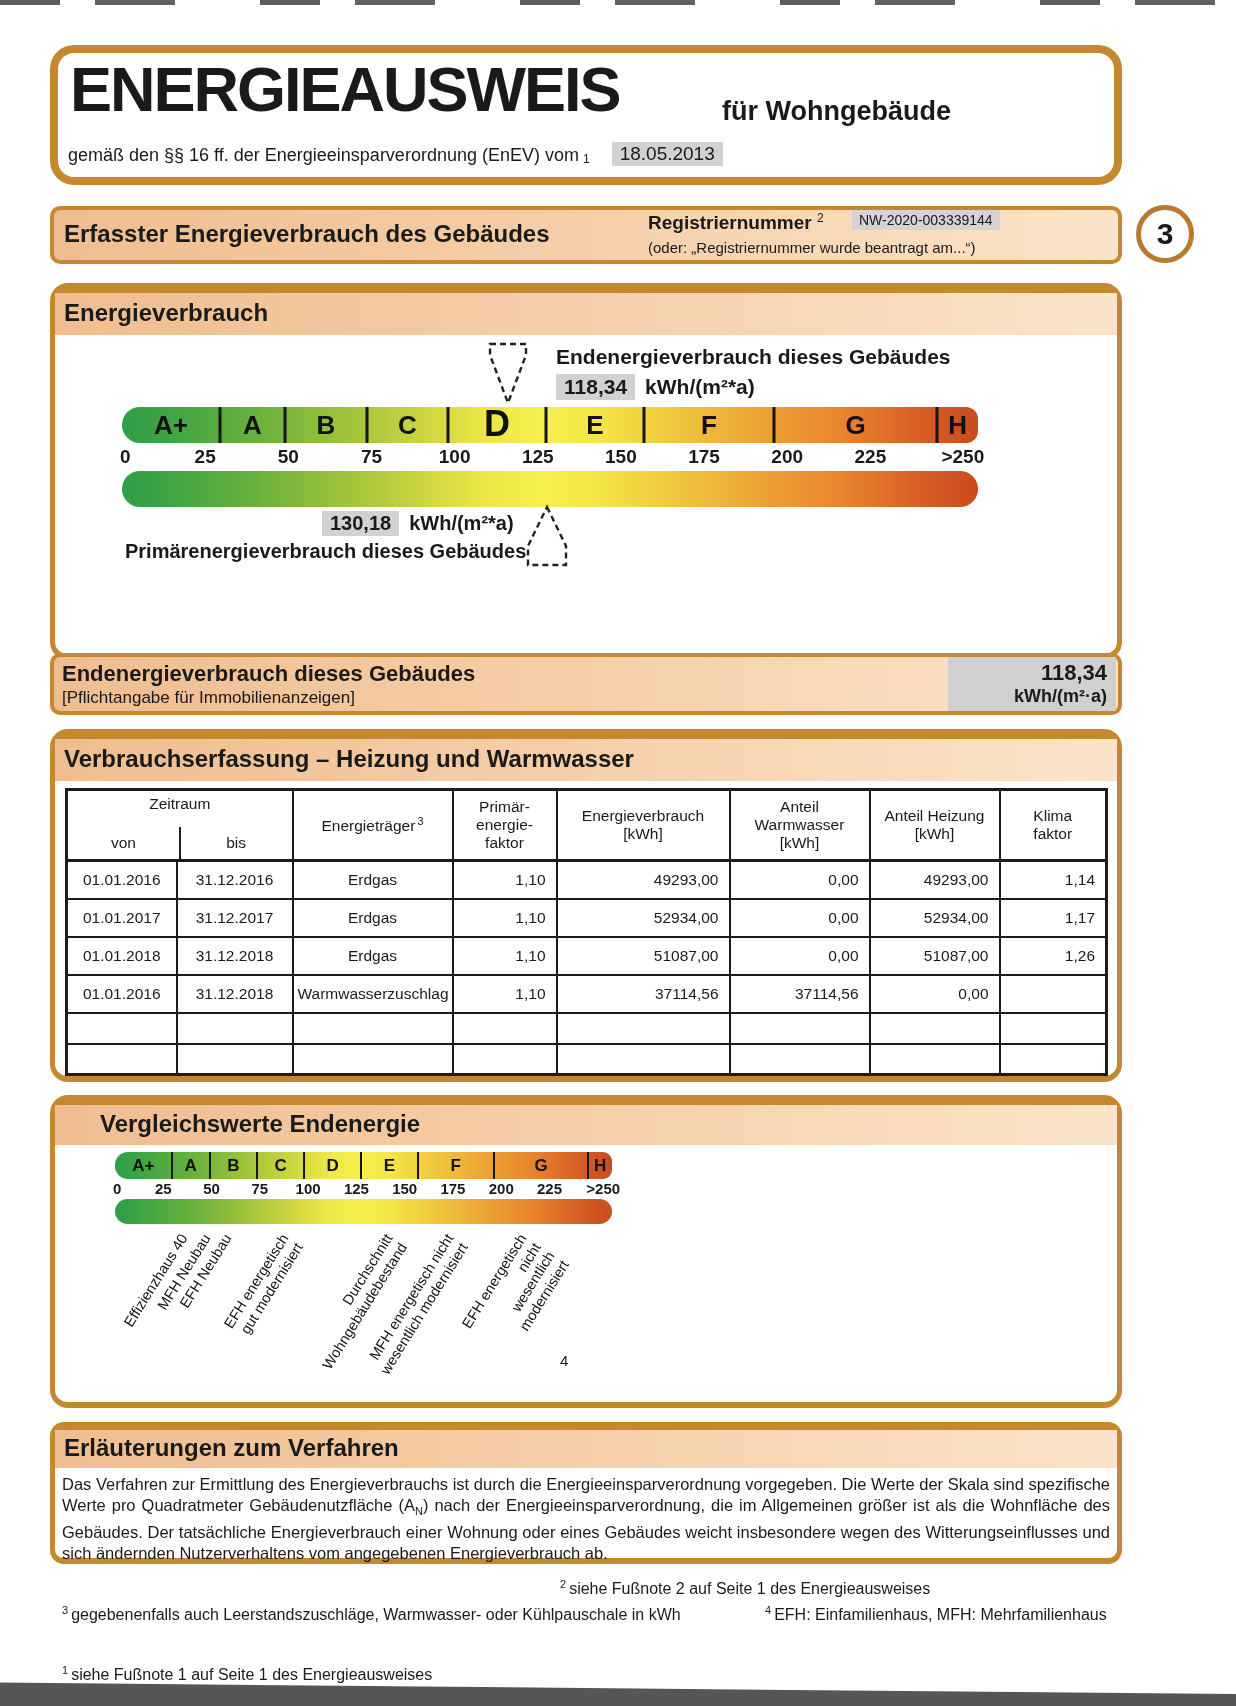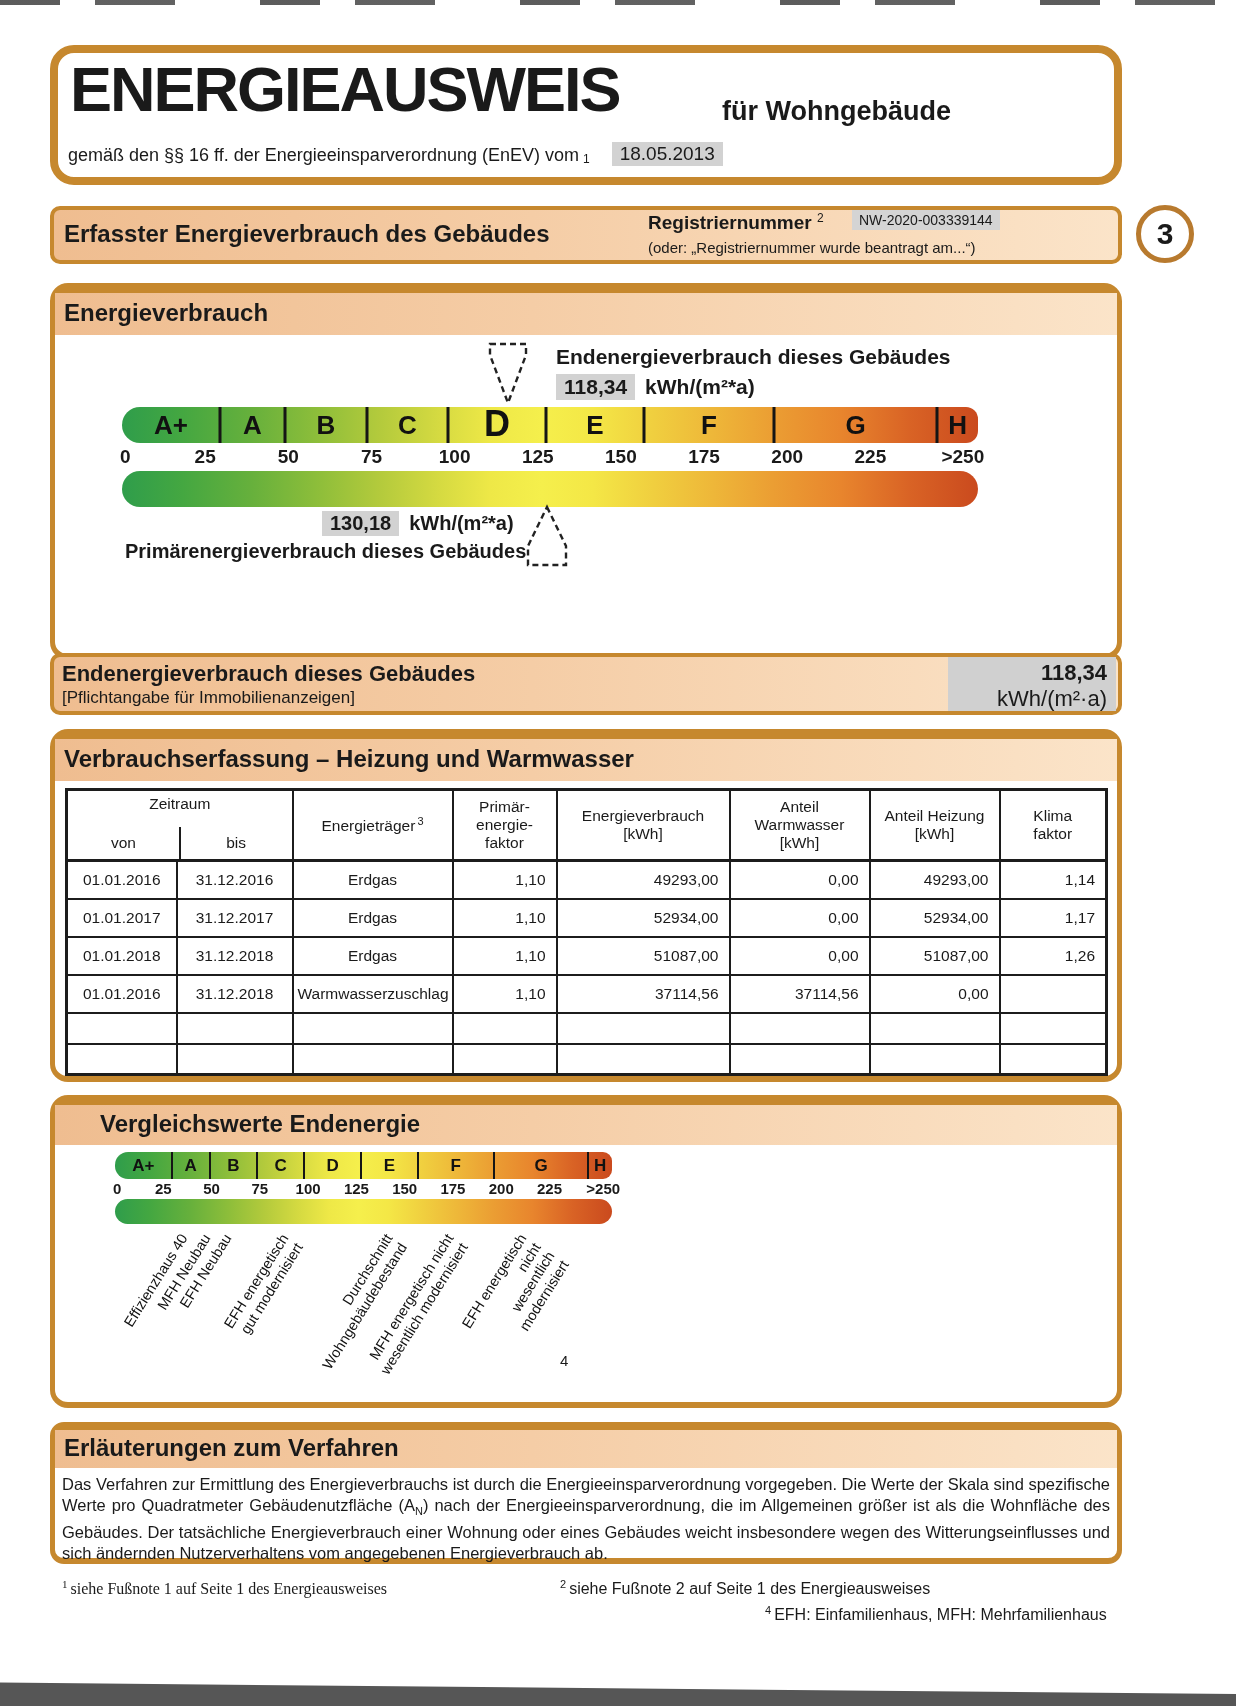--- a/index.html
+++ b/index.html
@@ -69,21 +69,21 @@
   .marker-label { font-size:21px; font-weight:bold; }
   .value-row { font-size:21px; font-weight:bold; display:flex; align-items:baseline; gap:10px; }
   .value-row.small { font-size:20px; }
   .prim-label { font-size:20px; font-weight:bold; }
 
   
   .ee-title { font-size:22px; font-weight:bold; }
   .ee-sub { font-size:17px; }
   .ee-box { box-sizing:border-box; width:168px; height:54px; background:#d0d0d0; text-align:right; padding:3px 9px 0 0; }
   .ee-val { font-size:22px; font-weight:bold; }
-  .ee-unit { font-size:22px; font-weight:normal; }
+  .ee-unit { font-size:18px; font-weight:bold; }
 
   
   table.consum { border-collapse:collapse; table-layout:fixed; width:1042px; font-size:15.5px; background:#fff; }
   table.consum, table.consum td, table.consum th { border:2px solid #1c1c1c; }
   table.consum { border-width:3px; }
   table.consum thead th { border-bottom-width:3px; font-weight:normal; text-align:center; vertical-align:middle; padding:2px; }
   table.consum thead tr { height:68px; }
   table.consum tbody tr { height:38px; }
   table.consum tbody tr.empty-row { height:31px; }
   table.consum td { padding:2px 4px; }
@@ -369,24 +369,27 @@
   <div class="abs cmp-text" style="left:700px;top:1170px;width:406px;">
   </div>
 
   <div class="frame" style="left:50px;top:1422px;width:1072px;height:142px;border-width:8px 5px 6px 5px;border-radius:14px;"></div>
   <div class="band" style="left:55px;top:1430px;width:1062px;height:38px;"></div>
   <div class="band-title" style="left:64px;top:1434px;">Erläuterungen zum Verfahren</div>
   <div class="abs erl-text" style="left:62px;top:1474px;width:1048px;">
     <span>Das Verfahren zur Ermittlung des Energieverbrauchs ist durch die Energieeinsparverordnung vorgegeben. Die Werte der Skala sind spezifische Werte pro Quadratmeter Gebäudenutzfläche (A</span><sub>N</sub><span>) nach der Energieeinsparverordnung, die im Allgemeinen größer ist als die Wohnfläche des Gebäudes. Der tatsächliche Energieverbrauch einer Wohnung oder eines Gebäudes weicht insbesondere wegen des Witterungseinflusses und sich ändernden Nutzerverhaltens vom angegebenen Energieverbrauch ab.</span>
   </div>
 
-  <div class="abs fn" style="left:62px;top:1578px;font-family:Liberation Serif, serif;">
+  <div class="abs fn" style="left:62px;top:1664px;">
     <sup>1</sup><span>siehe Fußnote 1 auf Seite 1 des Energieausweises</span>
   </div>
   <div class="abs fn" style="left:560px;top:1578px;">
     <sup>2</sup><span>siehe Fußnote 2 auf Seite 1 des Energieausweises</span>
   </div>
+  <div class="abs fn" style="left:62px;top:1604px;">
+    <sup>3</sup><span>gegebenenfalls auch Leerstandszuschläge, Warmwasser- oder Kühlpauschale in kWh</span>
+  </div>
   <div class="abs fn" style="left:765px;top:1604px;">
     <sup>4</sup><span>EFH: Einfamilienhaus, MFH: Mehrfamilienhaus</span>
   </div>
 
   <div class="abs scan-bottom"></div>
 </div>
 
 </body></html>

